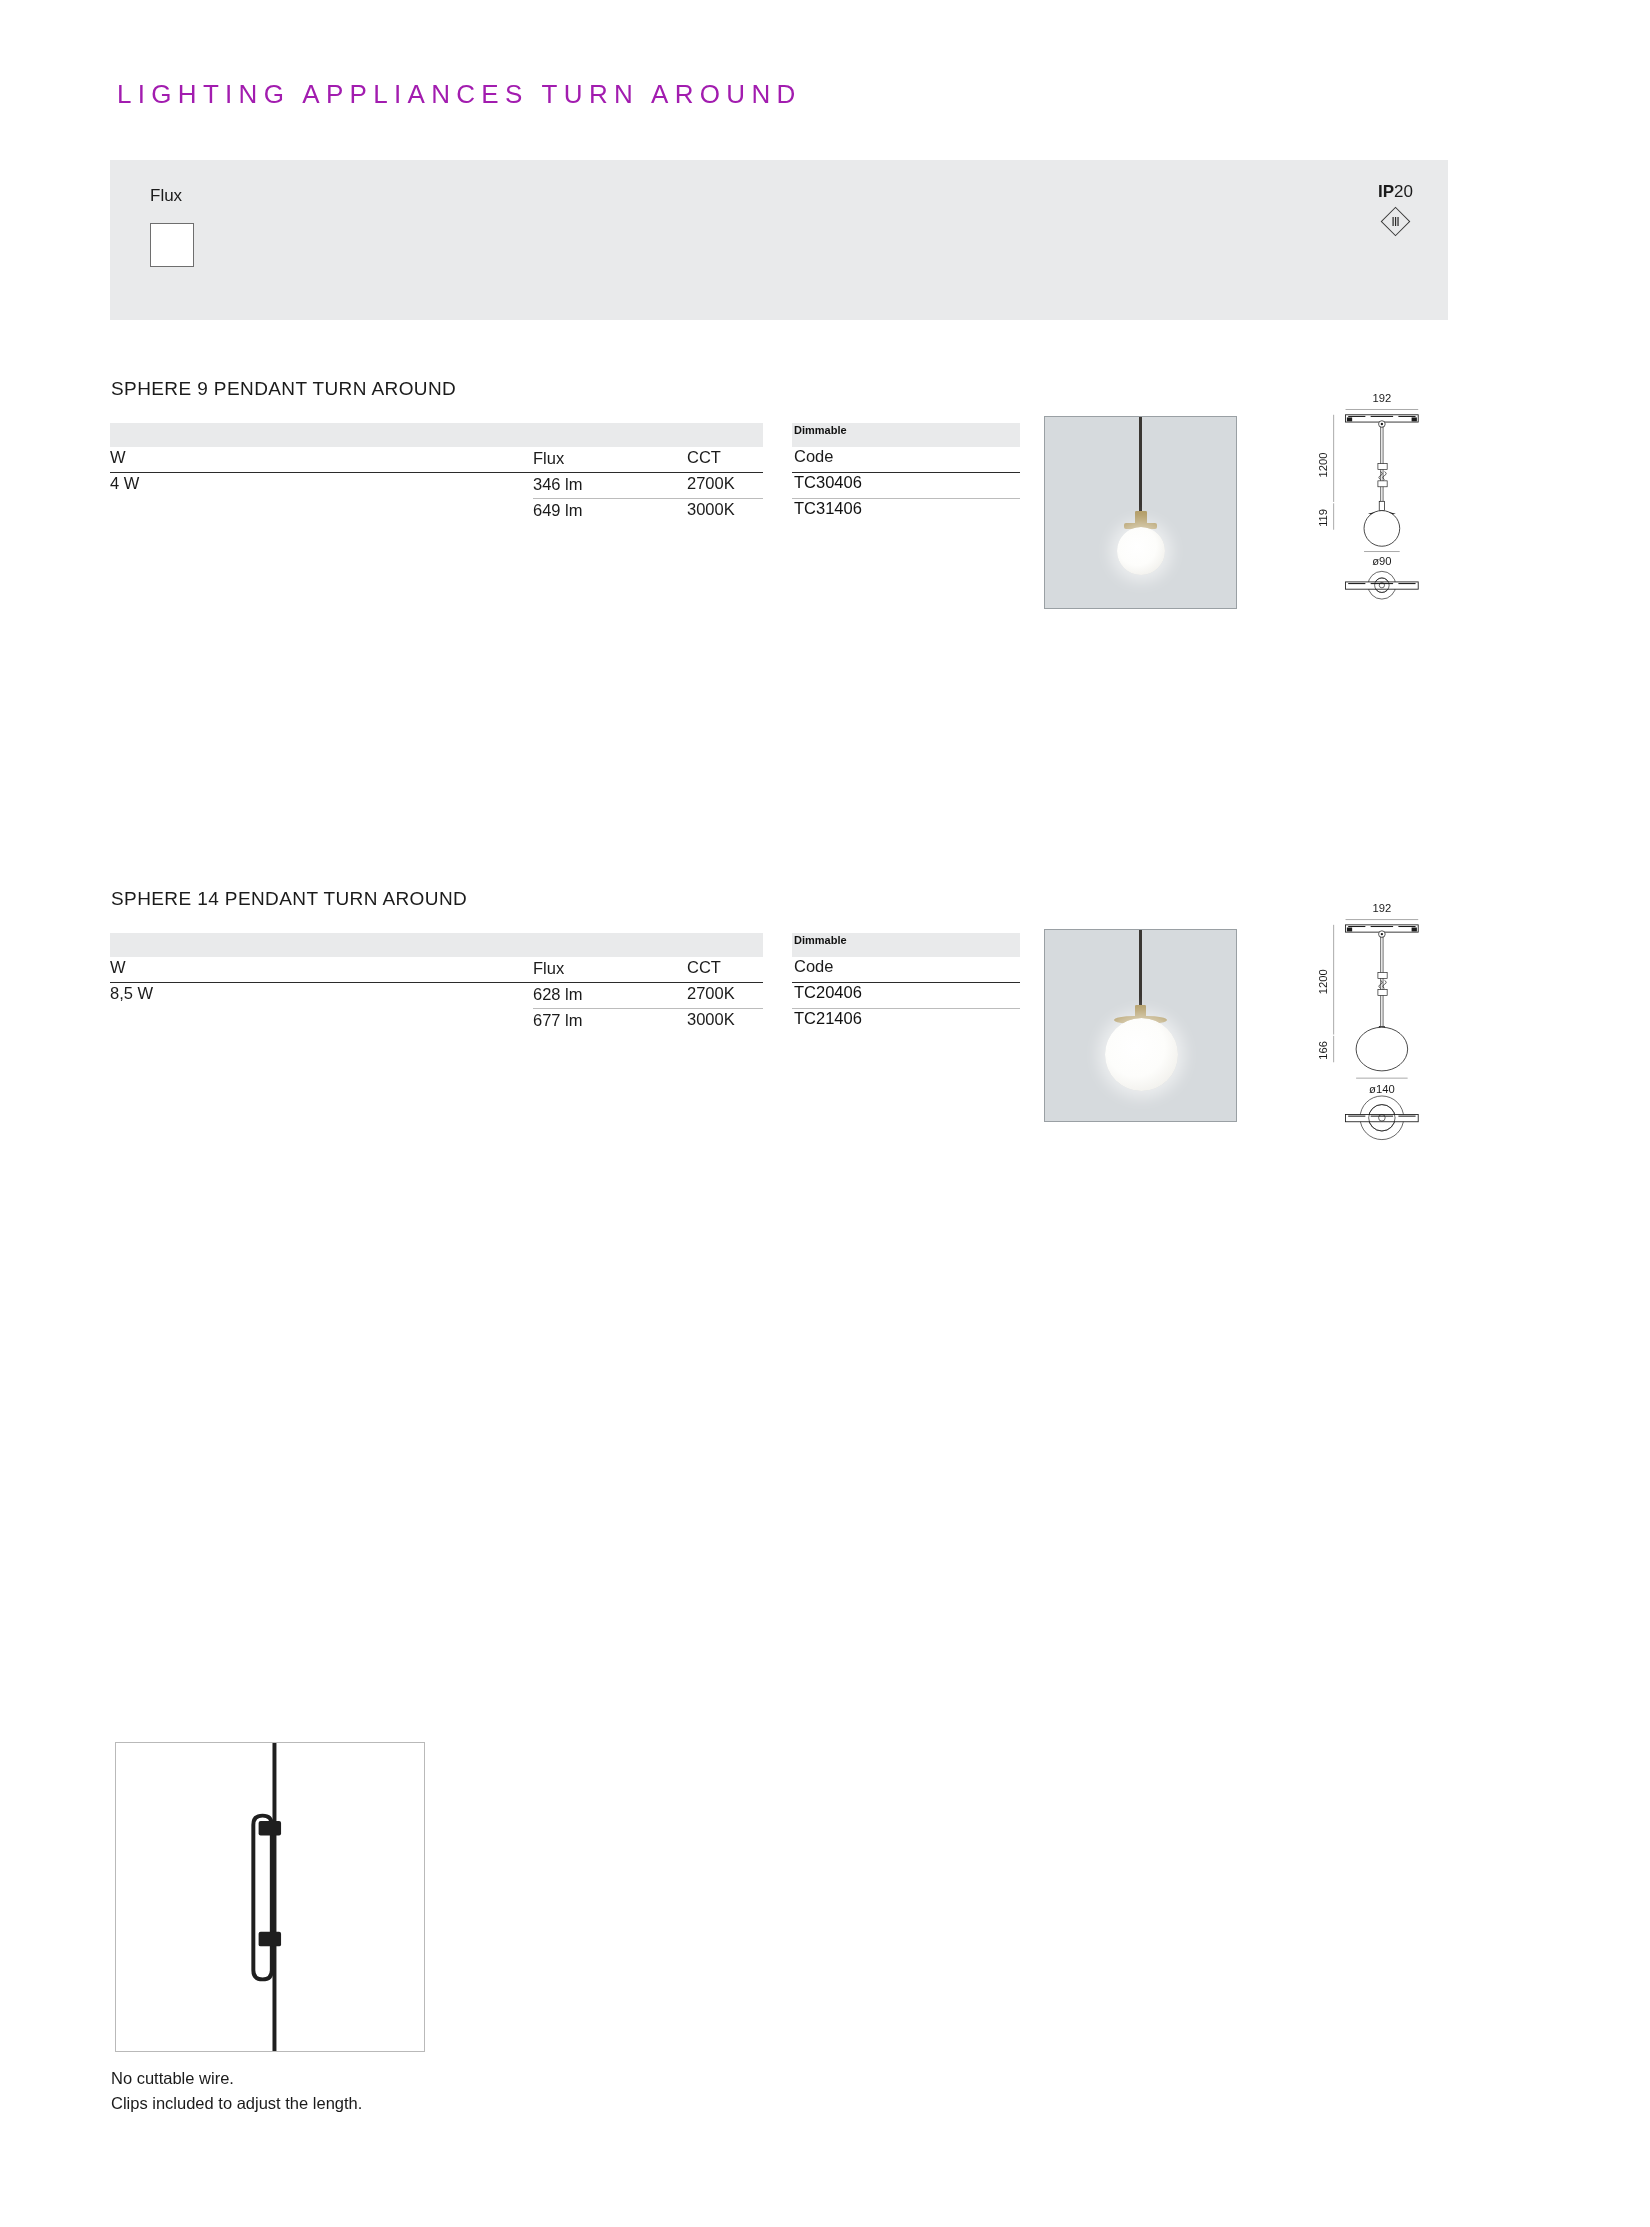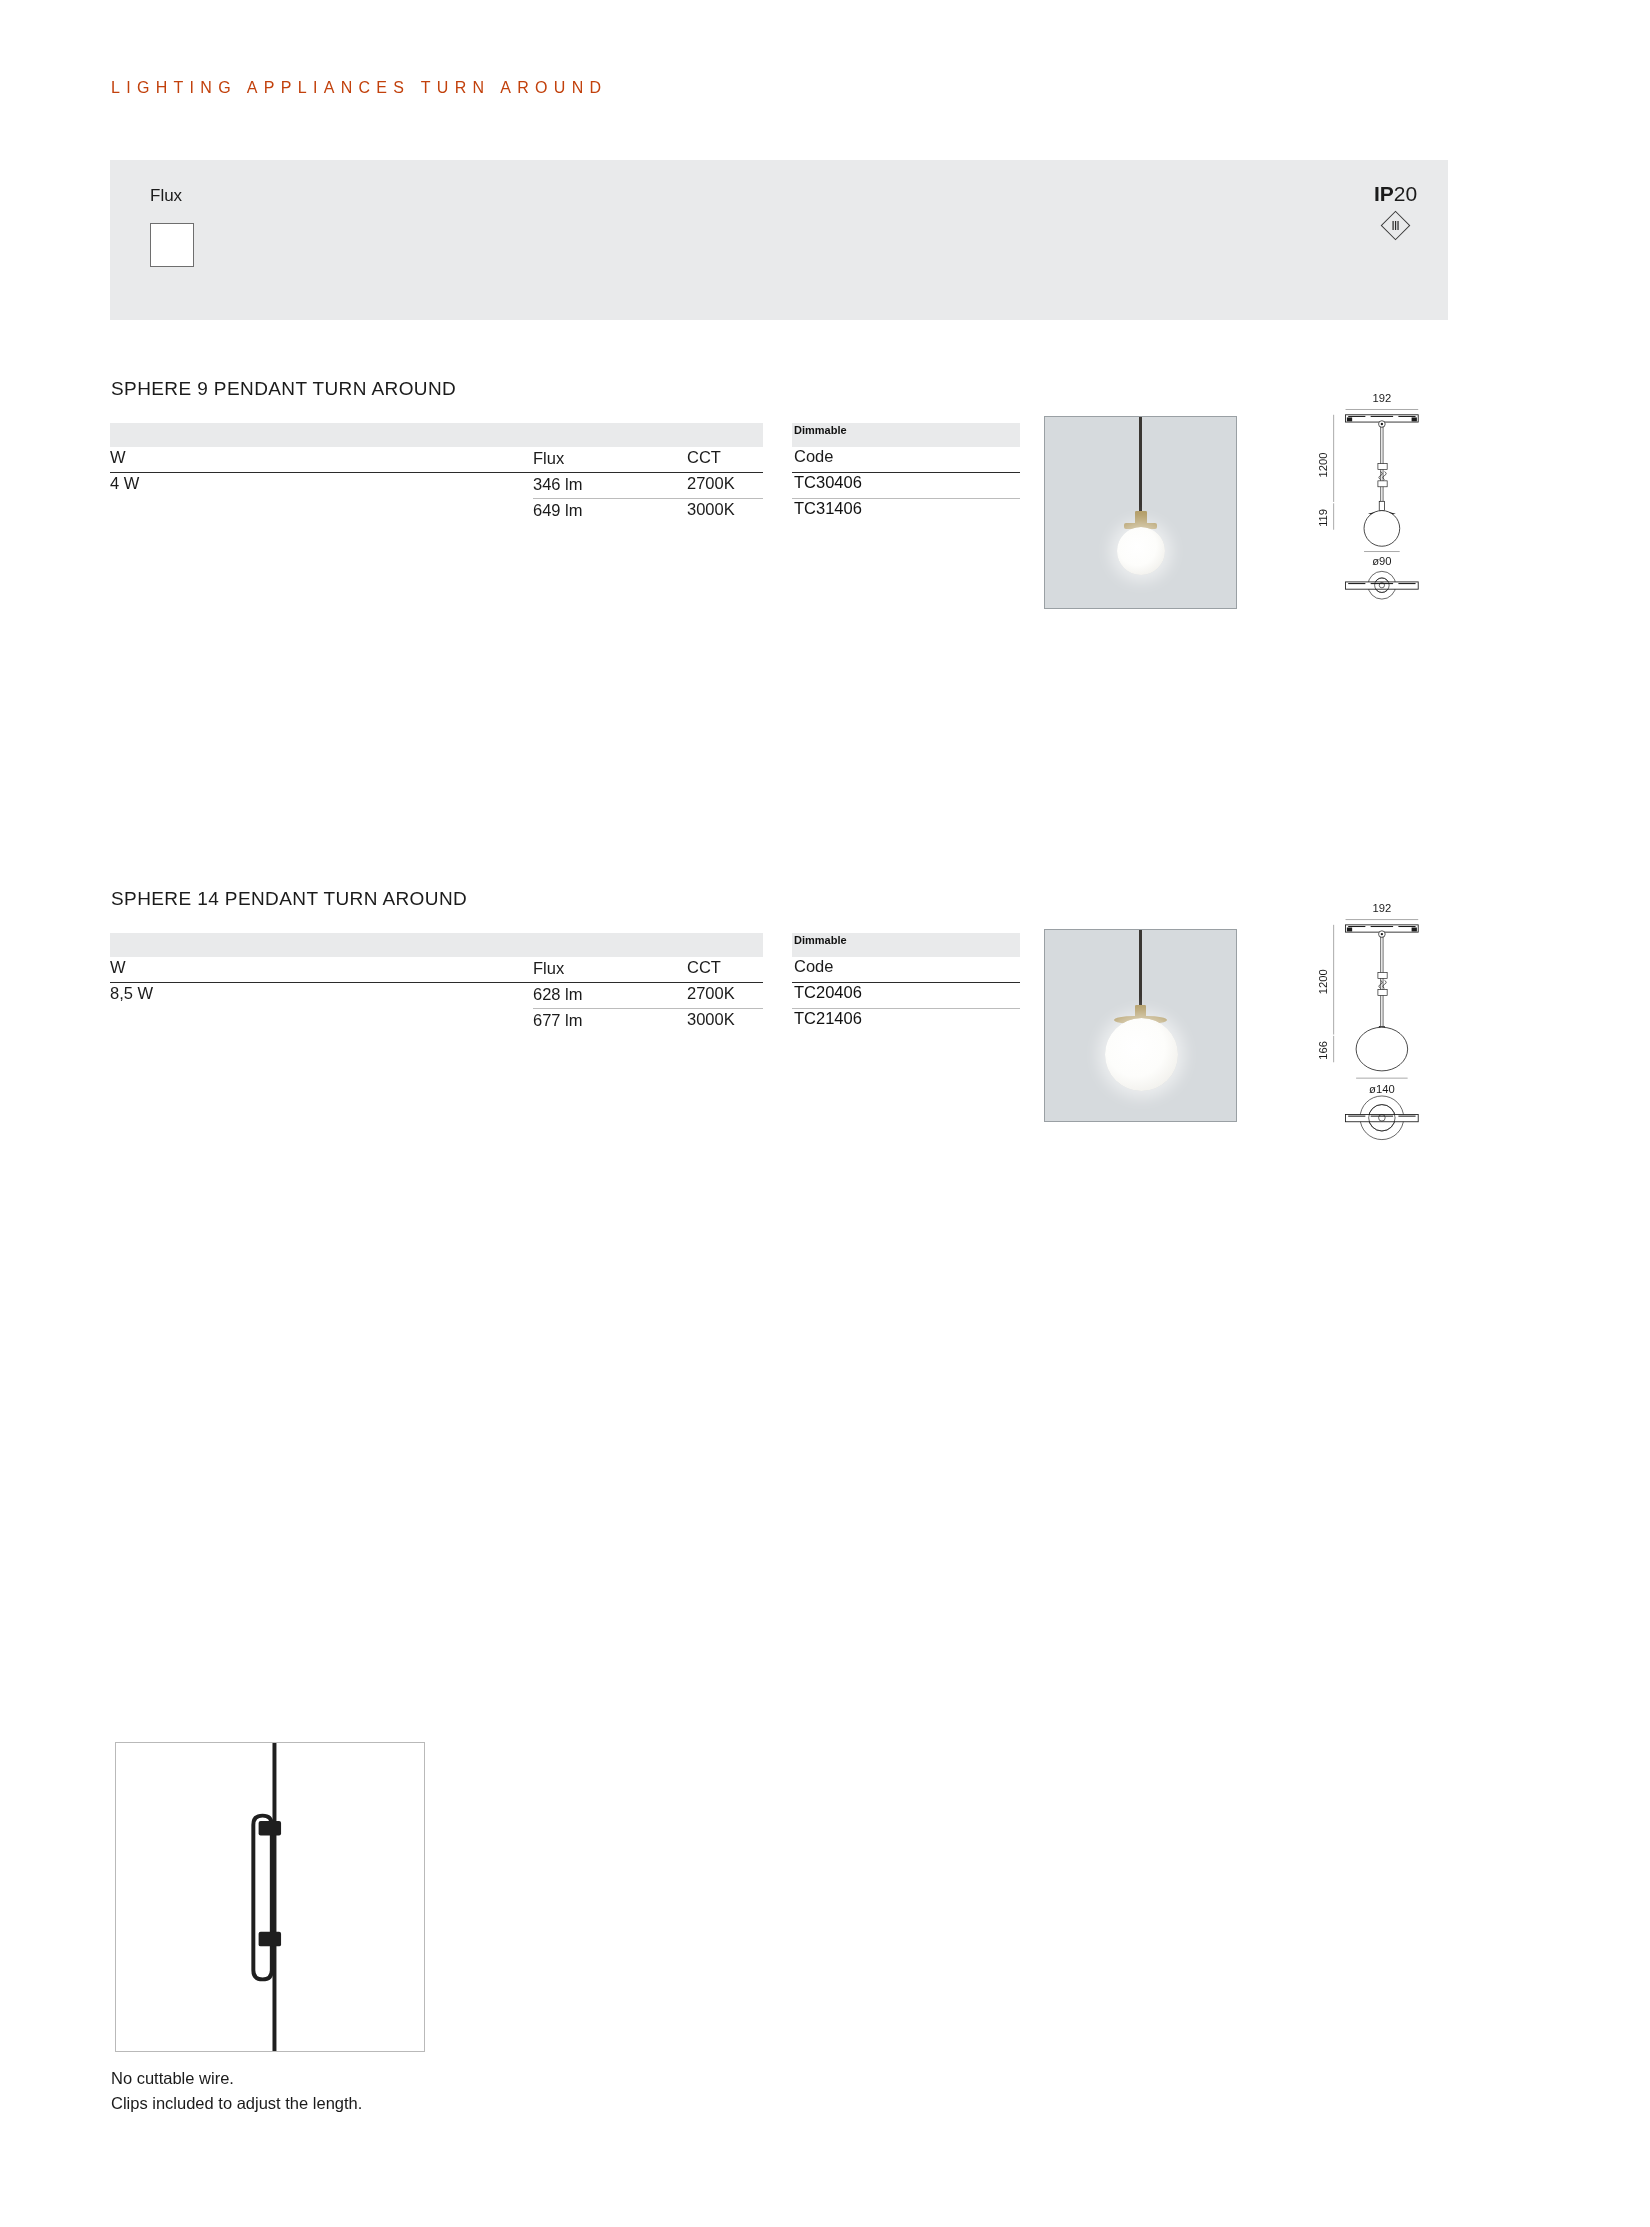--- a/index.html
+++ b/index.html
@@ -10,26 +10,26 @@
     background: #ffffff;
     font-family: "Liberation Sans", sans-serif;
     color: #1a1a1a;
     position: relative;
     overflow: hidden;
   }
 
   
   .page-title {
     position: absolute;
-    left: 111px;
+    left: 117px;
     top: 79px;
-    font-size: 16px;
+    font-size: 26px;
     letter-spacing: 6.3px;
     font-weight: 400;
-    color: #c2410c;
+    color: #a21caf;
     white-space: nowrap;
   }
 
   
   .finish-band {
     position: absolute;
     left: 110px;
     top: 160px;
     width: 1338px;
     height: 160px;
@@ -52,21 +52,21 @@
     border: 1.1px solid #6e6e6e;
   }
   .ip-block {
     position: absolute;
     left: 1226px;
     top: 23px;
     width: 119px;
     text-align: center;
   }
   .ip-text {
-    font-size: 21px;
+    font-size: 17px;
     color: #1b1b1b;
     line-height: 1;
     white-space: nowrap;
   }
   .ip-text b { font-weight: 700; }
   .class-icon {
     margin: 6.6px auto 0;
     width: 30px;
     height: 30px;
     position: relative;

